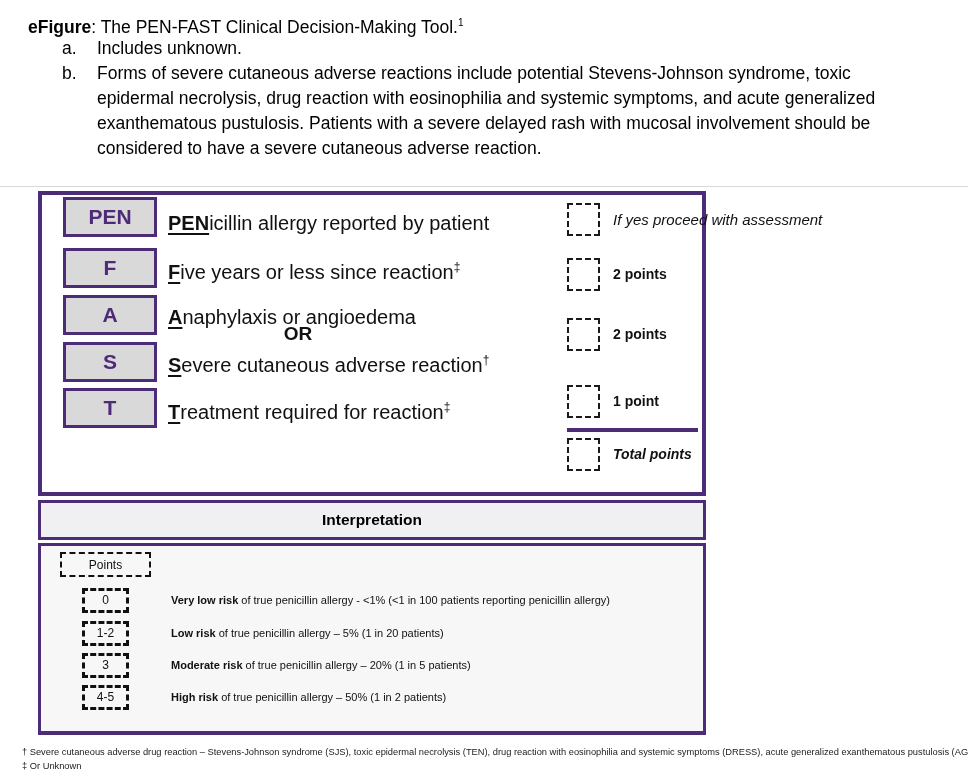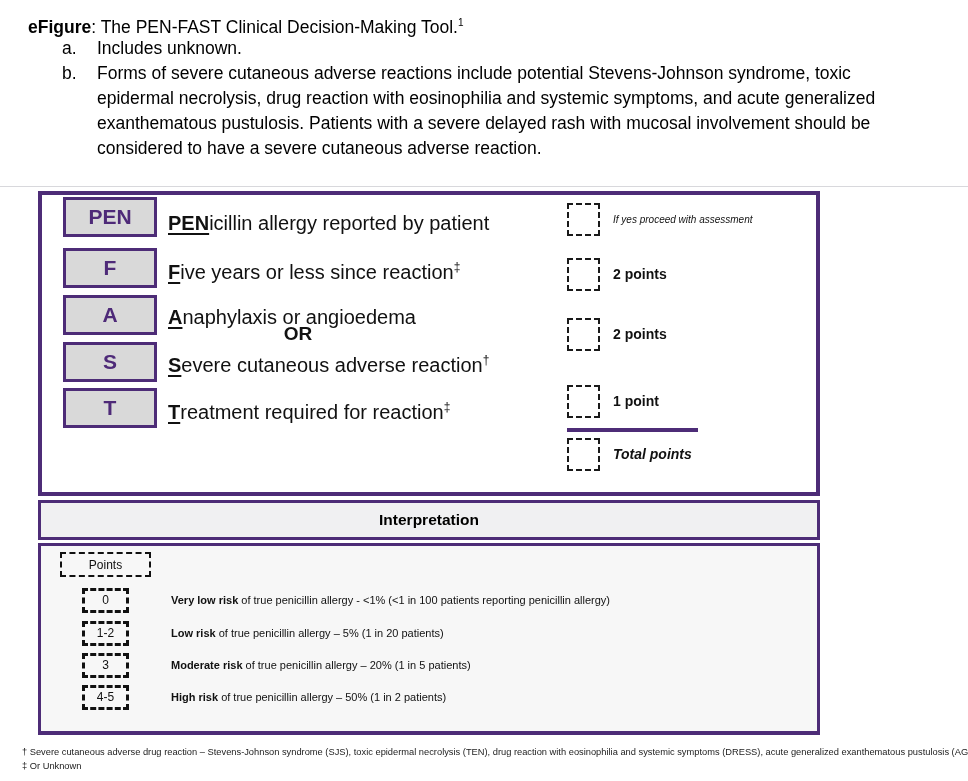--- a/index.html
+++ b/index.html
@@ -13,21 +13,21 @@
   .fig-title { font-size:17.5px; line-height:25px; color:#000; }
   .fig-title b { font-weight:bold; }
   .fig-title sup { font-size:10px; vertical-align:super; }
   .notes { position:absolute; left:62px; top:36px; width:818px; }
   .note-row { display:flex; font-size:17.5px; line-height:25px; color:#000; }
   .note-marker { width:35px; flex:0 0 35px; }
   .note-text { flex:1; }
   .hairline { position:absolute; left:0; top:186px; width:968px; height:1px; background:#d8d8dc; }
 
   
-  .pbox { position:absolute; left:38px; width:782px; border:3px solid #4d2c77; background:#fff; }
+  .pbox { position:absolute; left:38px; width:668px; border:3px solid #4d2c77; background:#fff; }
   .box1 { top:191px; height:305px; border-width:4px; }
   .box2 { top:500px; height:40px; background:#f0f0f2; display:flex; align-items:center; justify-content:center; }
   .box3 { top:543px; height:192px; background:#f7f7f7; border-bottom-width:4px; }
 
   
   .letter-box {
     position:absolute; left:21px; width:94px; height:40px;
     border:3px solid #4d2c77; background:#d9d9d9;
     display:flex; align-items:center; justify-content:center;
     color:#4e2a78; font-weight:bold; font-size:21px;
@@ -42,21 +42,21 @@
   .or-label {
     position:absolute; left:126px; top:128px; width:260px; text-align:center;
     font-size:19px; font-weight:bold; 
     text-decoration-thickness:2px; text-underline-offset:3px; color:#111;
   }
 
   .score-row { position:absolute; left:525px; height:34px; display:flex; align-items:center; gap:13px; }
   .s1 { top:7px; } .s2 { top:62px; } .s3 { top:122px; } .s4 { top:189px; } .s5 { top:242px; }
   .checkbox { width:33px; height:33px; flex:0 0 33px; background:#fff; border:2px dashed #1a1a1a; }
   .score-label { font-size:14px; font-weight:bold; color:#111; white-space:nowrap; }
-  .score-label.italic { font-weight:normal; font-style:italic; font-size:10px; }
+  .score-label.italic { font-weight:normal; font-style:italic; font-size:15px; }
   .score-label.bold-italic { font-style:italic; }
   .sum-line { position:absolute; left:525px; top:233px; width:131px; height:4px; background:#4d2c77; }
 
   
   .interp-title { font-size:15.5px; font-weight:bold; color:#000; }
 
   
   .points-box {
     position:absolute; left:19px; top:6px; width:91px; height:25px;
     border:2px dashed #111; display:flex; align-items:center; justify-content:center;

